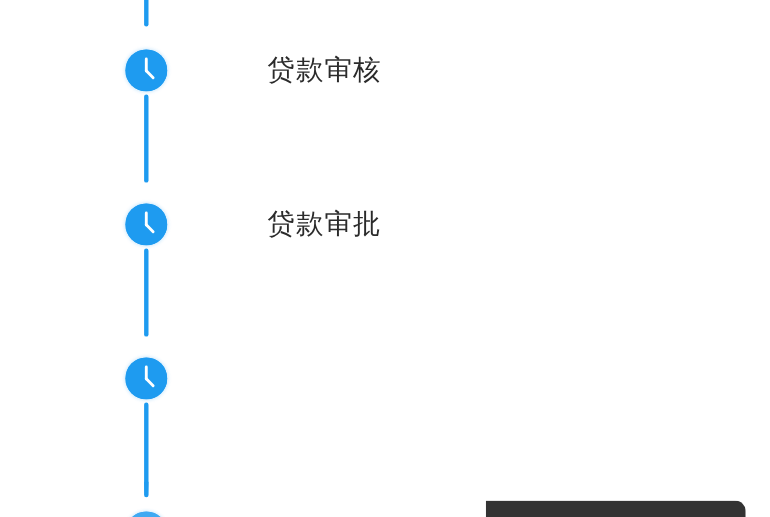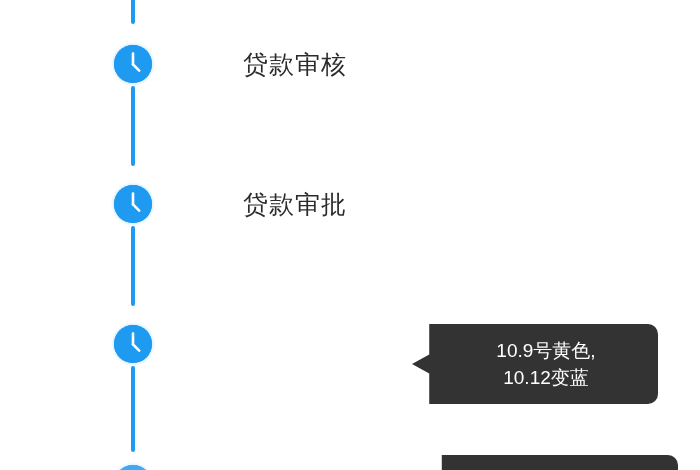--- a/index.html
+++ b/index.html
@@ -175,24 +175,20 @@
 
 
   <div class="clock clock-2">
     <svg viewBox="0 0 38 38" xmlns="http://www.w3.org/2000/svg" aria-hidden="true">
       <circle cx="19" cy="19" r="19" fill="#1E9BF0"></circle>
       <path d="M19 8.6 L19 19.6" stroke="#ffffff" stroke-width="2.6" stroke-linecap="round" fill="none"></path>
       <path d="M19 19.3 L25.2 25.6" stroke="#ffffff" stroke-width="2.6" stroke-linecap="round" fill="none"></path>
     </svg>
   </div>
 
-  <div class="bubble bubble-shape bubble-1">
-    <span class="bubble-text">10.9号黄色,
-10.12变蓝</span>
-  </div>
 
   <div class="clock clock-3">
     <svg viewBox="0 0 38 38" xmlns="http://www.w3.org/2000/svg" aria-hidden="true">
       <circle cx="19" cy="19" r="19" fill="#1E9BF0"></circle>
       <path d="M19 8.6 L19 19.6" stroke="#ffffff" stroke-width="2.6" stroke-linecap="round" fill="none"></path>
       <path d="M19 19.3 L25.2 25.6" stroke="#ffffff" stroke-width="2.6" stroke-linecap="round" fill="none"></path>
     </svg>
   </div>
 
   <div class="bubble bubble-shape bubble-2">

